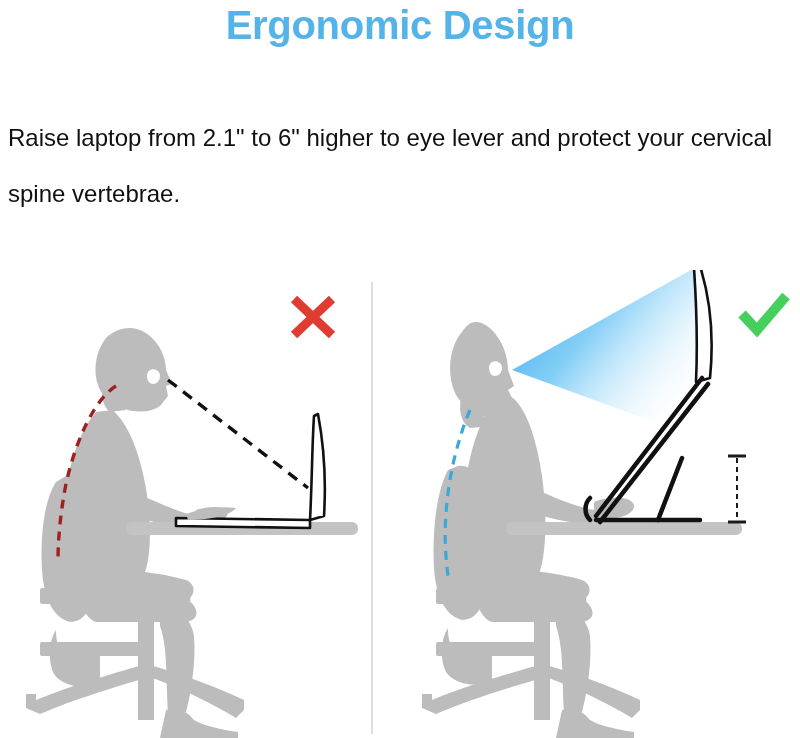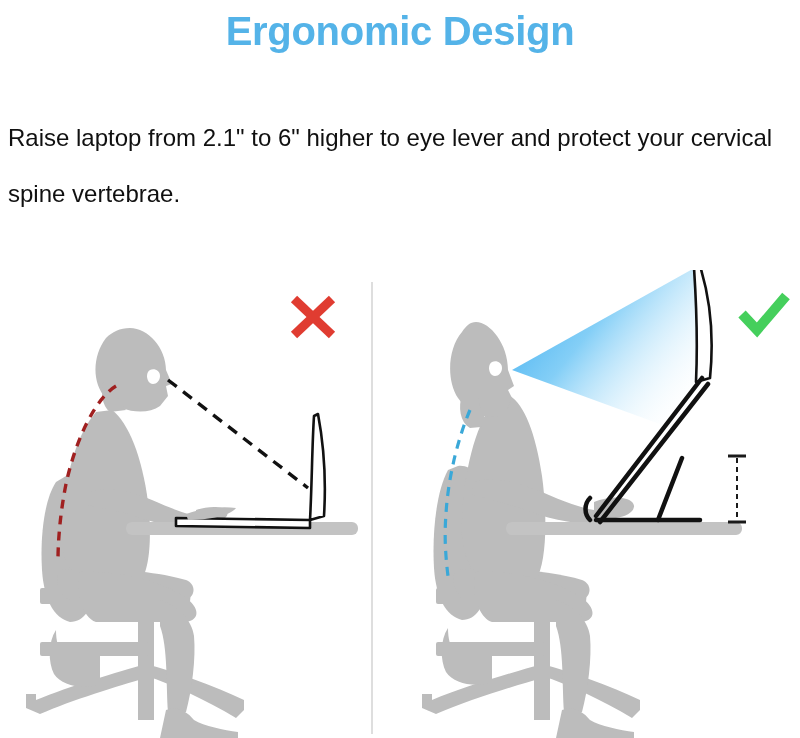--- a/index.html
+++ b/index.html
@@ -24,21 +24,21 @@
 
   
   .header {
     position: absolute;
     left: 0;
     top: 0;
     width: 800px;
   }
   .title {
     margin: 0;
-    padding: 8px 0 0 0;
+    padding: 2px 0 0 0;
     text-align: center;
     font-family: "Liberation Sans", sans-serif;
     font-size: 40px;
     font-weight: bold;
     line-height: 46px;
     letter-spacing: -0.3px;
     color: #54b3e8;
   }
   .body-copy {
     position: absolute;

